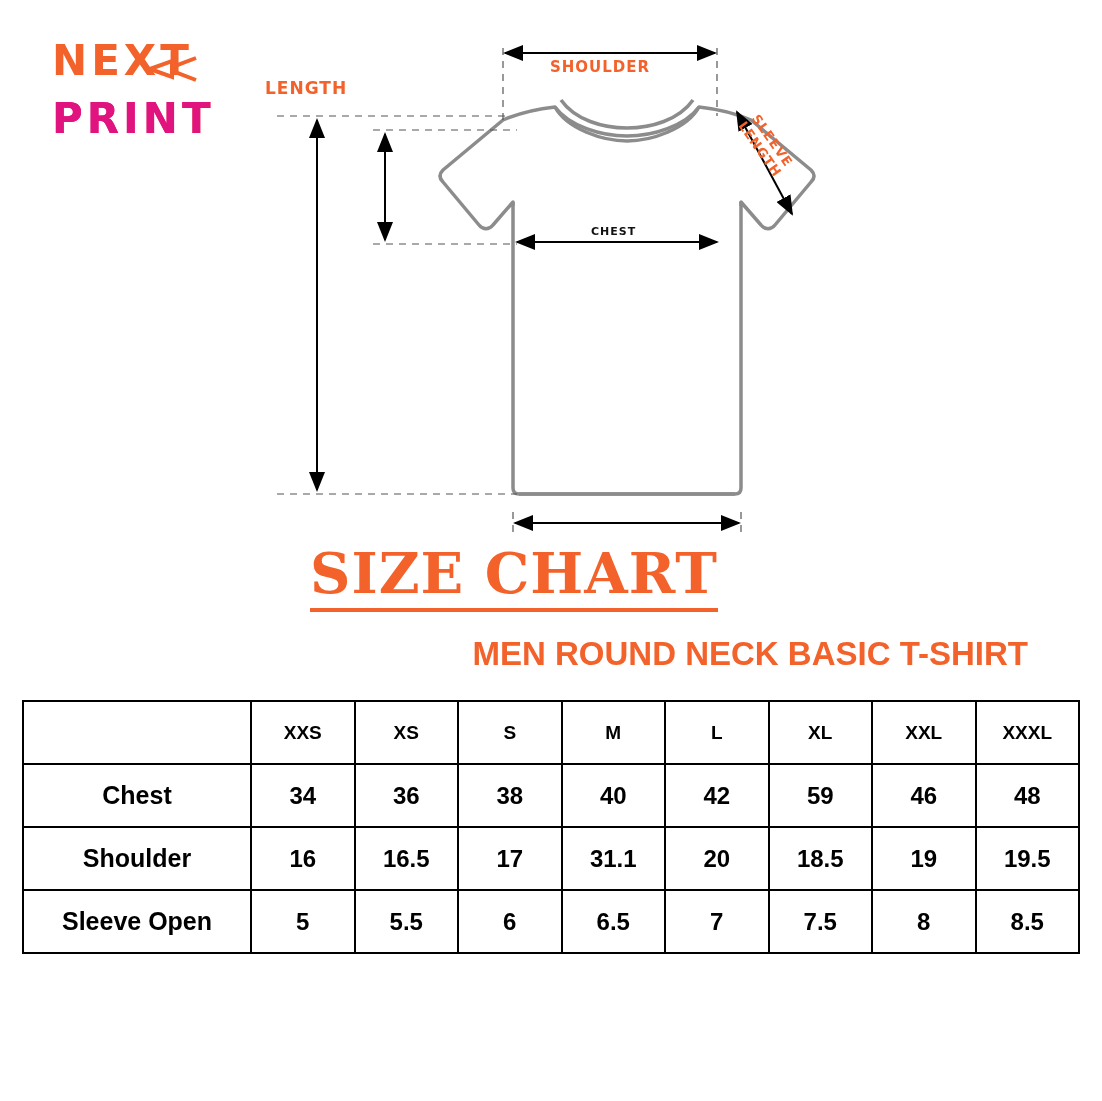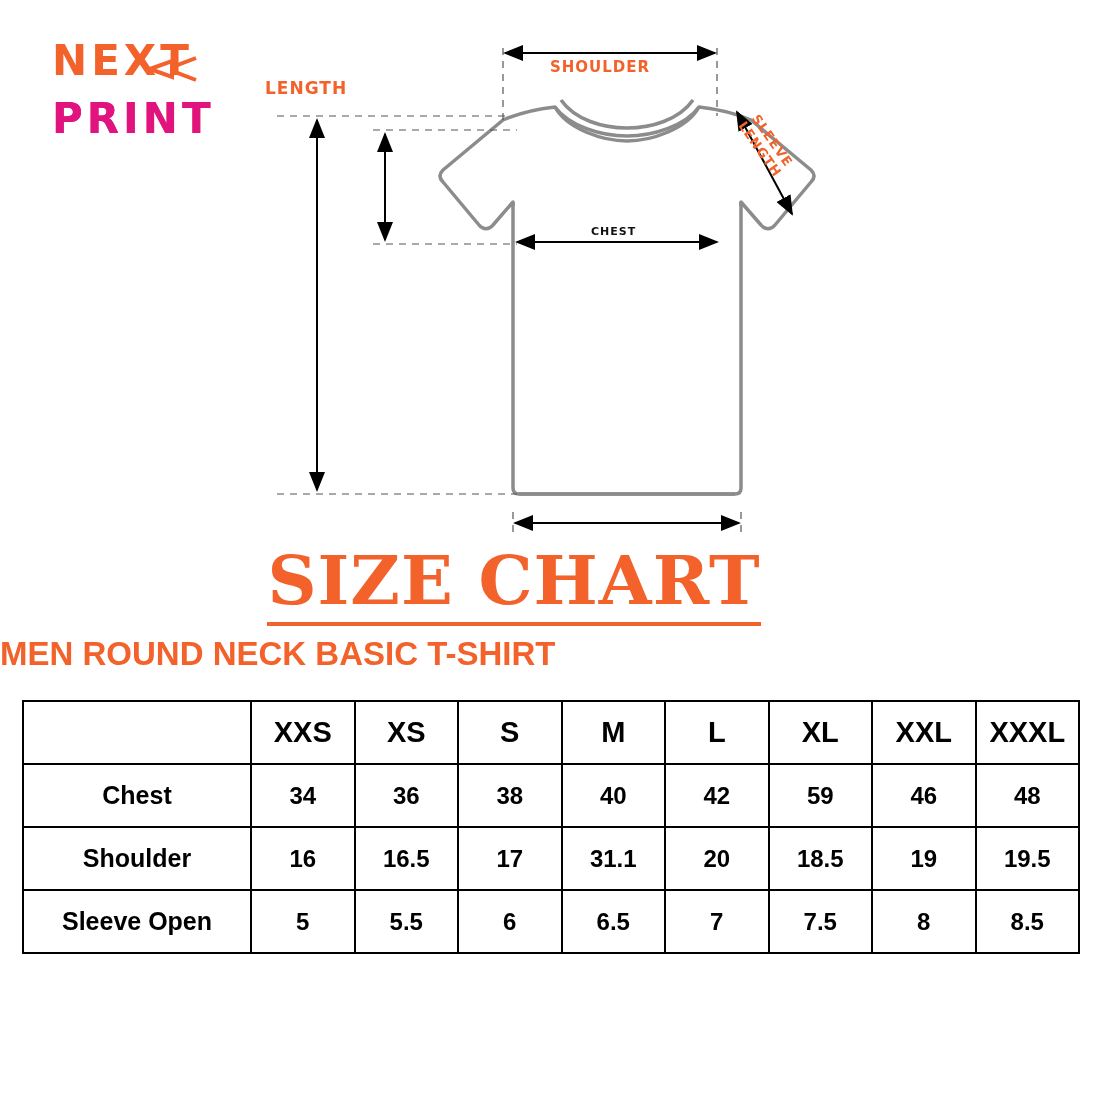--- a/index.html
+++ b/index.html
@@ -83,33 +83,33 @@
   }
 
   
   .title-main {
     position: absolute;
     left: 0; right: 0;
     top: 540px;
     text-align: center;
     font-family: "DejaVu Serif", serif;
     font-weight: bold;
-    font-size: 68px;
+    font-size: 56px;
     color: #f2622a;
     letter-spacing: 1px;
   }
   .title-main span {
     border-bottom: 4px solid #f2622a;
     padding-bottom: 2px;
   }
   .title-sub {
     position: absolute;
     left: 0; right: 0;
     top: 635px;
-    text-align: left;
+    text-align: right;
     font-family: "Liberation Sans", sans-serif;
     font-weight: bold;
     font-size: 33px;
     color: #f2622a;
     letter-spacing: 0px;
   }
 
   
   .table-wrap {
     position: absolute;
@@ -125,21 +125,21 @@
   table.size-chart td, table.size-chart th {
     border: 2px solid #000;
     text-align: center;
     font-family: "Liberation Sans", sans-serif;
     font-weight: bold;
     color: #000;
     height: 61px;
     padding: 0;
   }
   table.size-chart th {
-    font-size: 29px;
+    font-size: 19px;
     border-radius: 7px;
   }
   table.size-chart td.rowhead {
     font-size: 25px;
     text-align: center;
   }
   table.size-chart td.val {
     font-size: 24px;
   }
   col.c-label { width: 228px; }

